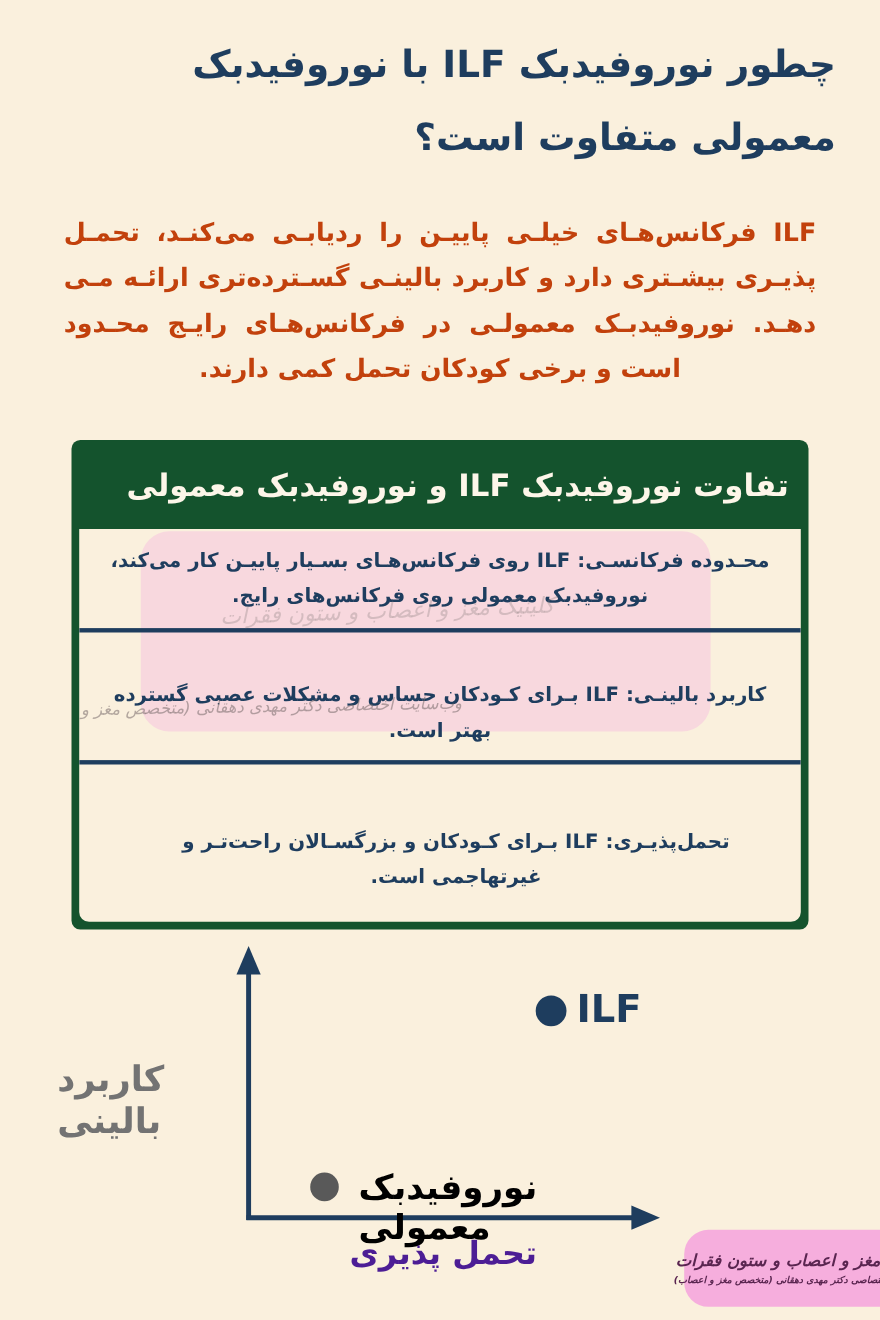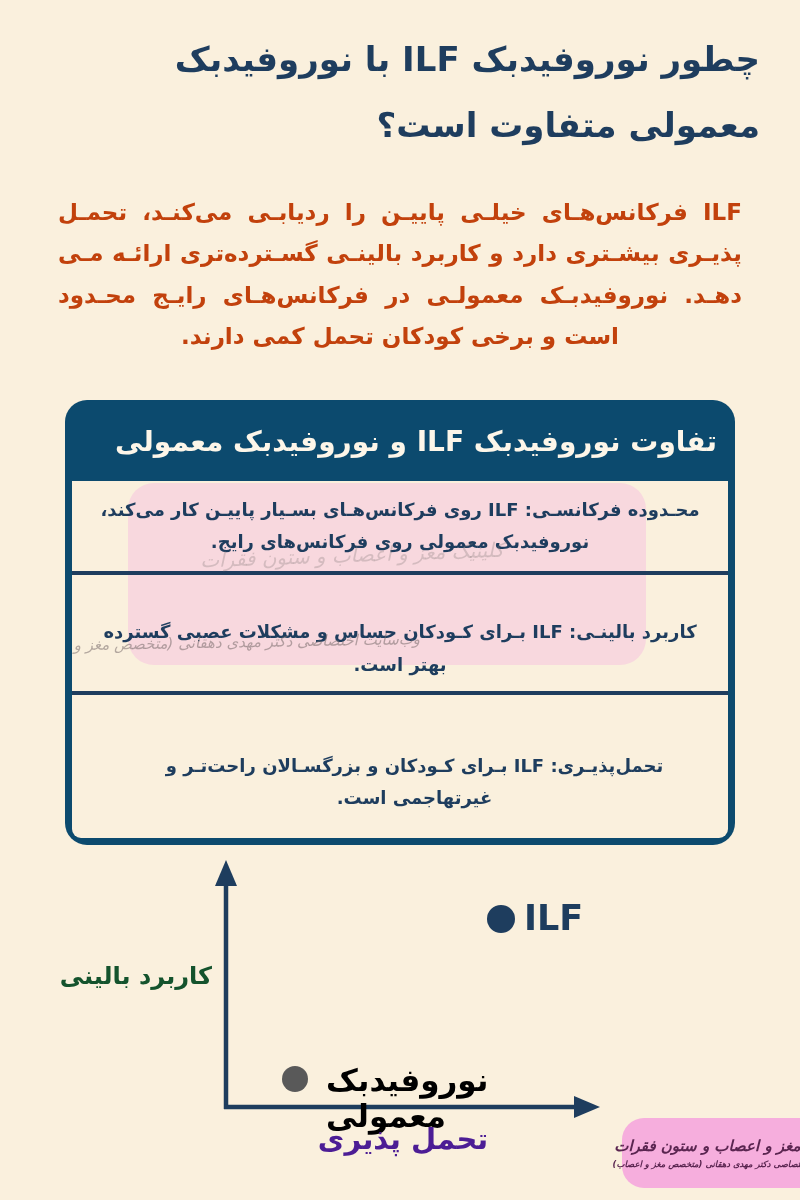--- a/index.html
+++ b/index.html
@@ -21,21 +21,21 @@
   
   .intro {
     position:absolute; top:192px; left:58px; right:58px;
     direction:rtl; text-align:justify; text-align-last:center;
     font-size:23px; font-weight:700; line-height:1.8;
     color:#c2410c;
   }
   
   .card {
     position:absolute; left:65px; top:400px; width:670px;
-    background:#0c4a6e; border-radius:22px; overflow:hidden;
+    background:#14532d; border-radius:8px; overflow:hidden;
   }
   .card-header {
     direction:rtl; text-align:right;
     padding:22px 18px 20px 16px;
     font-size:28px; font-weight:bold; color:#fdf6e9;
     line-height:1.4;
   }
   .card-body {
     position:relative;
     margin:0 7px 7px 7px;
@@ -82,22 +82,22 @@
     position:absolute; left:524px; top:48px;
     font-size:35px; font-weight:bold; color:#1e3d5e;
   }
   .pt-label-normal {
     position:absolute; left:326px; top:212px; width:170px;
     direction:rtl; text-align:left;
     font-size:31px; font-weight:600; color:#000000;
   }
   .y-axis-label {
     position:absolute; left:52px; top:112px; width:160px;
-    direction:rtl; text-align:right;
-    font-size:24px; font-weight:bold; color:#14532d;
+    direction:rtl; text-align:left;
+    font-size:32px; font-weight:bold; color:#737373;
   }
   .x-axis-label {
     position:absolute; left:278px; top:272px; width:250px;
     direction:rtl; text-align:center;
     font-size:29px; font-weight:bold; color:#4c1d95;
   }
   
   .logo-badge {
     position:absolute; left:622px; top:1118px; width:215px; height:70px;
     background:#f6aedd; border-radius:22px;

